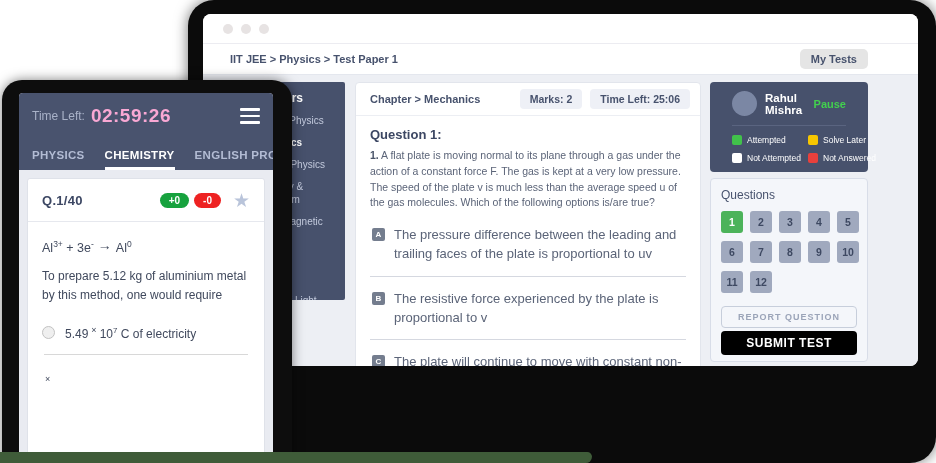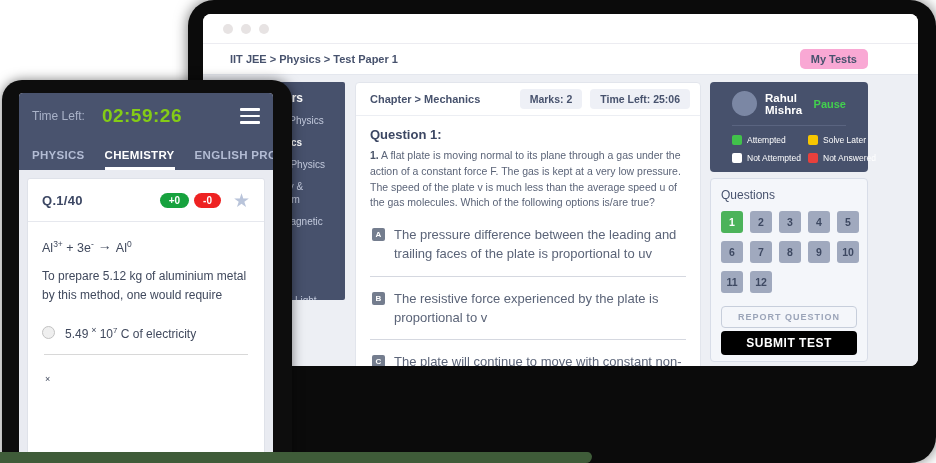--- a/index.html
+++ b/index.html
@@ -16,21 +16,21 @@
 
   
   .desktop { position:absolute; left:203px; top:14px; width:715px; height:352px;
     background:#fff; border-radius:8px; overflow:hidden; z-index:10; }
   .titlebar { height:30px; background:#fff; border-bottom:1px solid #ececf1;
     display:flex; align-items:center; padding-left:20px; gap:8px; }
   .dot { width:10px; height:10px; border-radius:50%; background:#e7e3e3; }
   .navbar { height:31px; background:#fff; border-bottom:1px solid #e4e7ee;
     display:flex; align-items:center; padding:0 50px 0 27px; }
   .breadcrumb { font-size:11px; font-weight:bold; color:#47526d; }
-  .my-tests { margin-left:auto; background:#f9a8d4; border-radius:5px; padding:4px 11px;
+  .my-tests { margin-left:auto; background:#e5e5e5; border-radius:5px; padding:4px 11px;
     font-size:11px; font-weight:bold; color:#47526d; cursor:pointer; }
   .content { position:relative; height:375px; background:#edeff4; }
 
   
   .chapters { position:absolute; left:37px; top:7px; width:105px; height:218px;
     background:#47516c; border-radius:2px; padding:9px 6px 8px 11px; overflow:hidden; }
   .chapters-title { color:#ffffff; font-size:12px; font-weight:bold; margin-bottom:4px; }
   .chapter-item { color:#c3cadd; font-size:10px; line-height:1.3; margin-top:9px; cursor:pointer; }
   .chapter-item.active { color:#ffffff; font-weight:bold; }
 
@@ -85,21 +85,21 @@
     font-size:9px; font-weight:bold; letter-spacing:1px; font-family:inherit; cursor:pointer; }
   .btn-submit { position:absolute; left:10px; right:10px; bottom:6px; height:24px;
     background:#000000; border:none; border-radius:4px; color:#fff; font-size:12px;
     font-weight:bold; letter-spacing:.5px; font-family:inherit; cursor:pointer; }
 
   
   .mobile { position:absolute; left:19px; top:93px; width:254px; height:370px;
     background:#e9ebf1; border-radius:4px 4px 0 0; overflow:hidden; z-index:35; }
   .m-header { height:46px; background:#49536e; display:flex; align-items:center; padding:0 13px; }
   .m-time-label { color:#a9b2c8; font-size:12px; }
-  .m-timer { color:#84cc16; font-size:19px; font-weight:bold; letter-spacing:.5px; margin-left:17px; }
+  .m-timer { color:#f9a8d4; font-size:19px; font-weight:bold; letter-spacing:.5px; margin-left:6px; }
   .hamburger { margin-left:auto; display:flex; flex-direction:column; gap:4px; cursor:pointer; }
   .hamburger span { display:block; width:20px; height:2.5px; background:#fff; border-radius:1px; }
   .m-tabs { height:31px; background:#49536e; display:flex; gap:20px; padding:0 13px;
     align-items:flex-end; white-space:nowrap; }
   .m-tab { color:#b3bcd4; font-size:11.5px; font-weight:bold; letter-spacing:.3px;
     padding-bottom:9px; cursor:pointer; }
   .m-tab.active { color:#fff; border-bottom:3px solid #fff; padding-bottom:6px; }
   .m-body { padding:8px; height:293px; }
   .m-card { background:#fff; border:1px solid #dfe2e9; border-radius:3px; height:400px;
     padding:12px 14px; }

